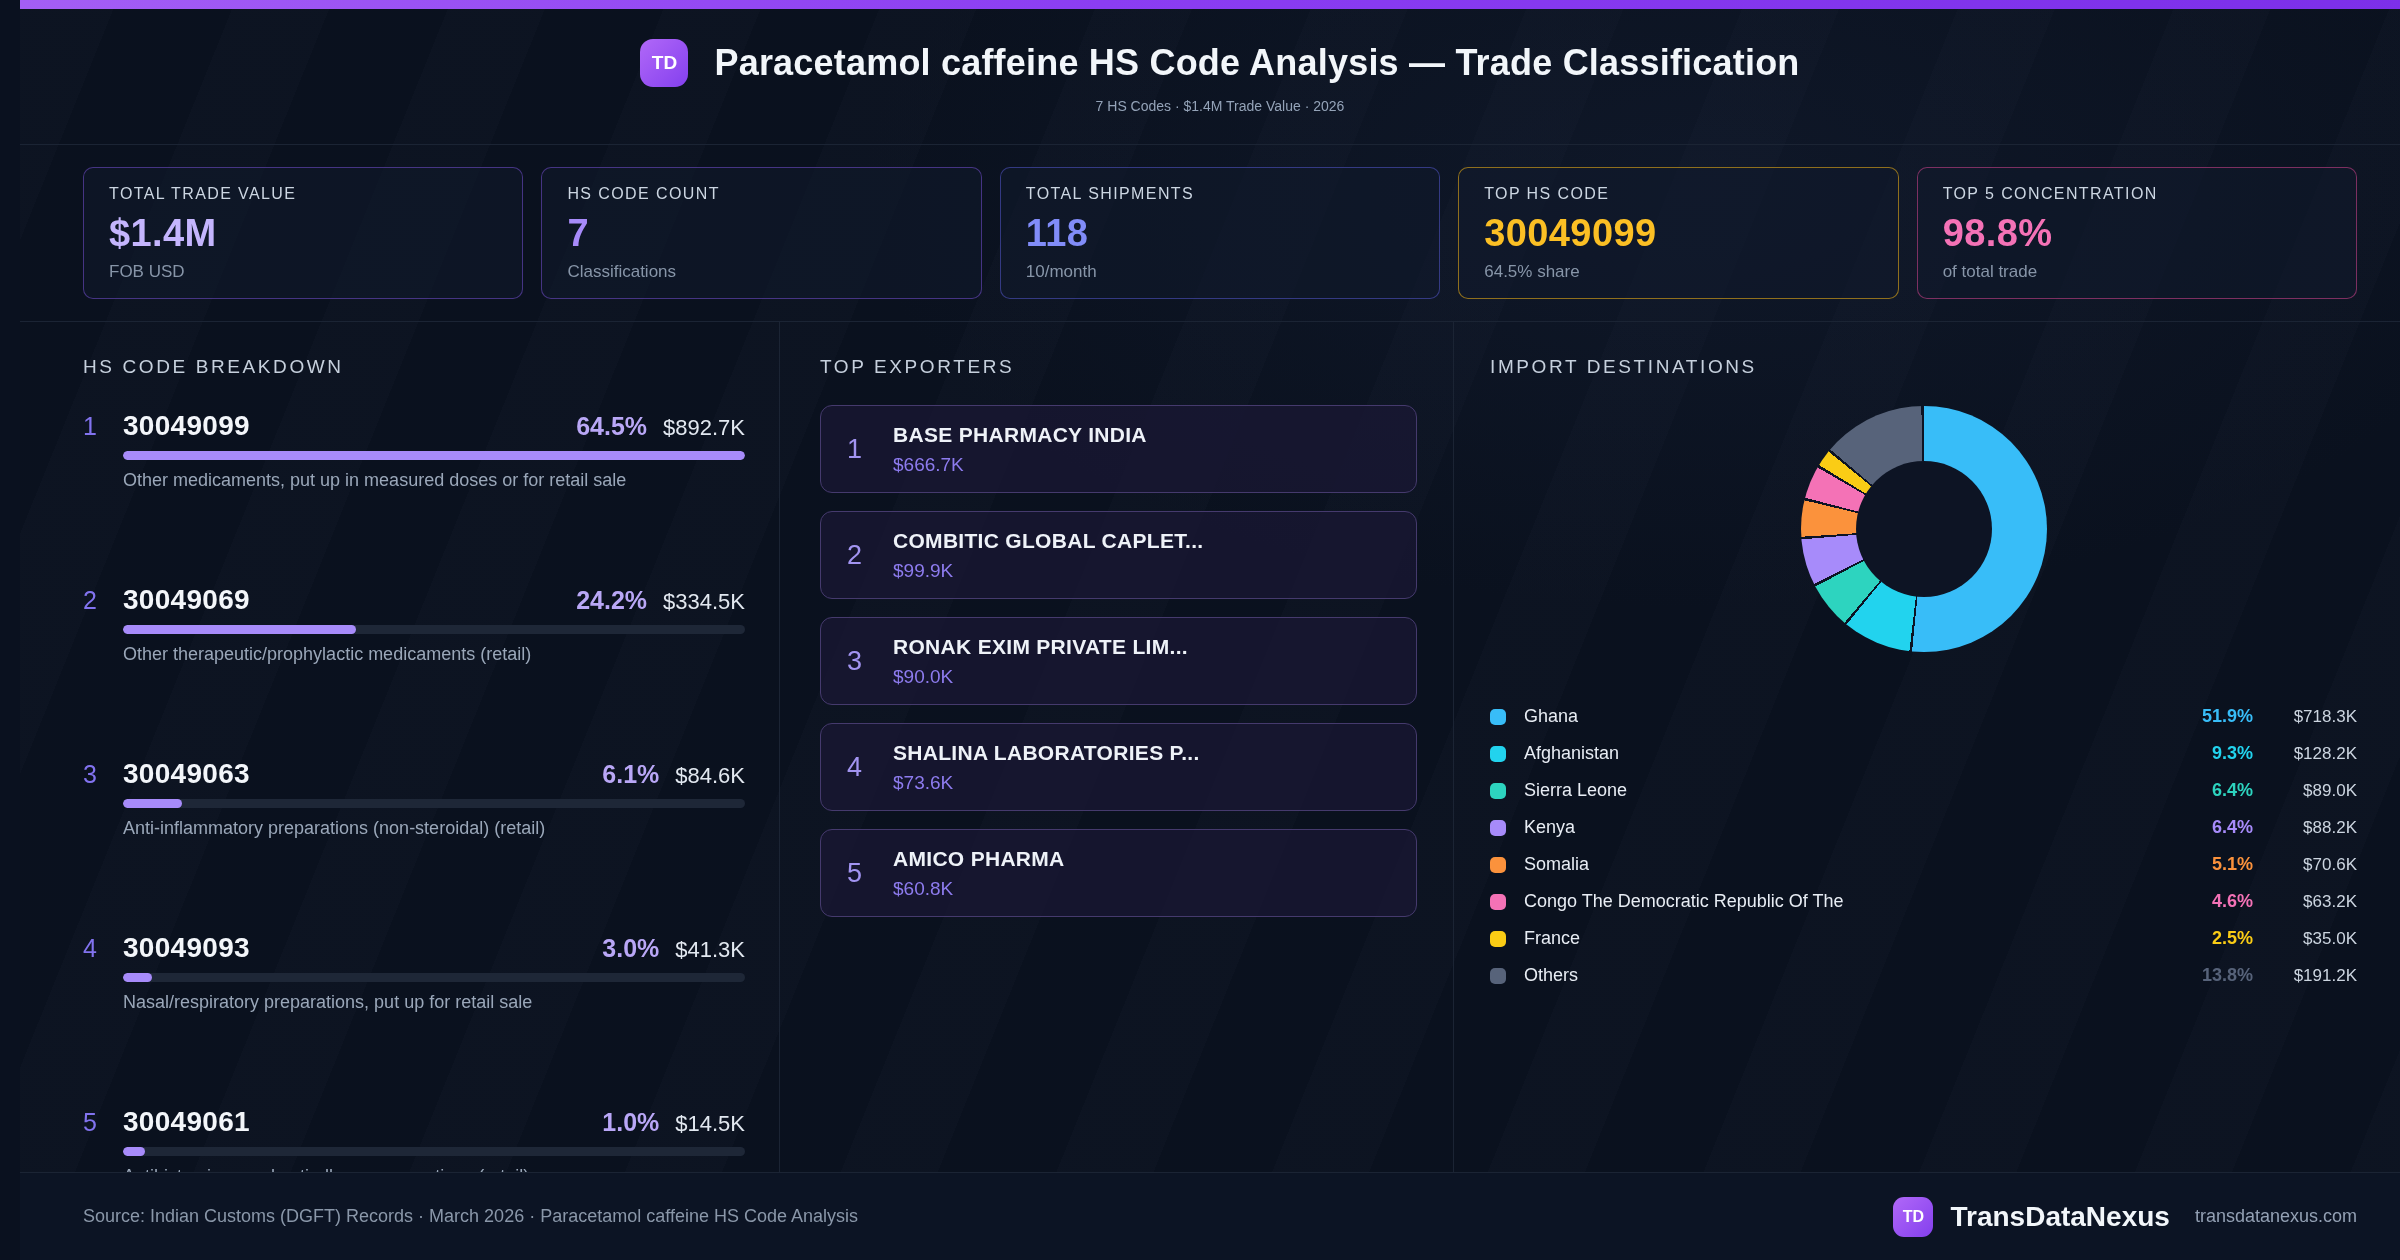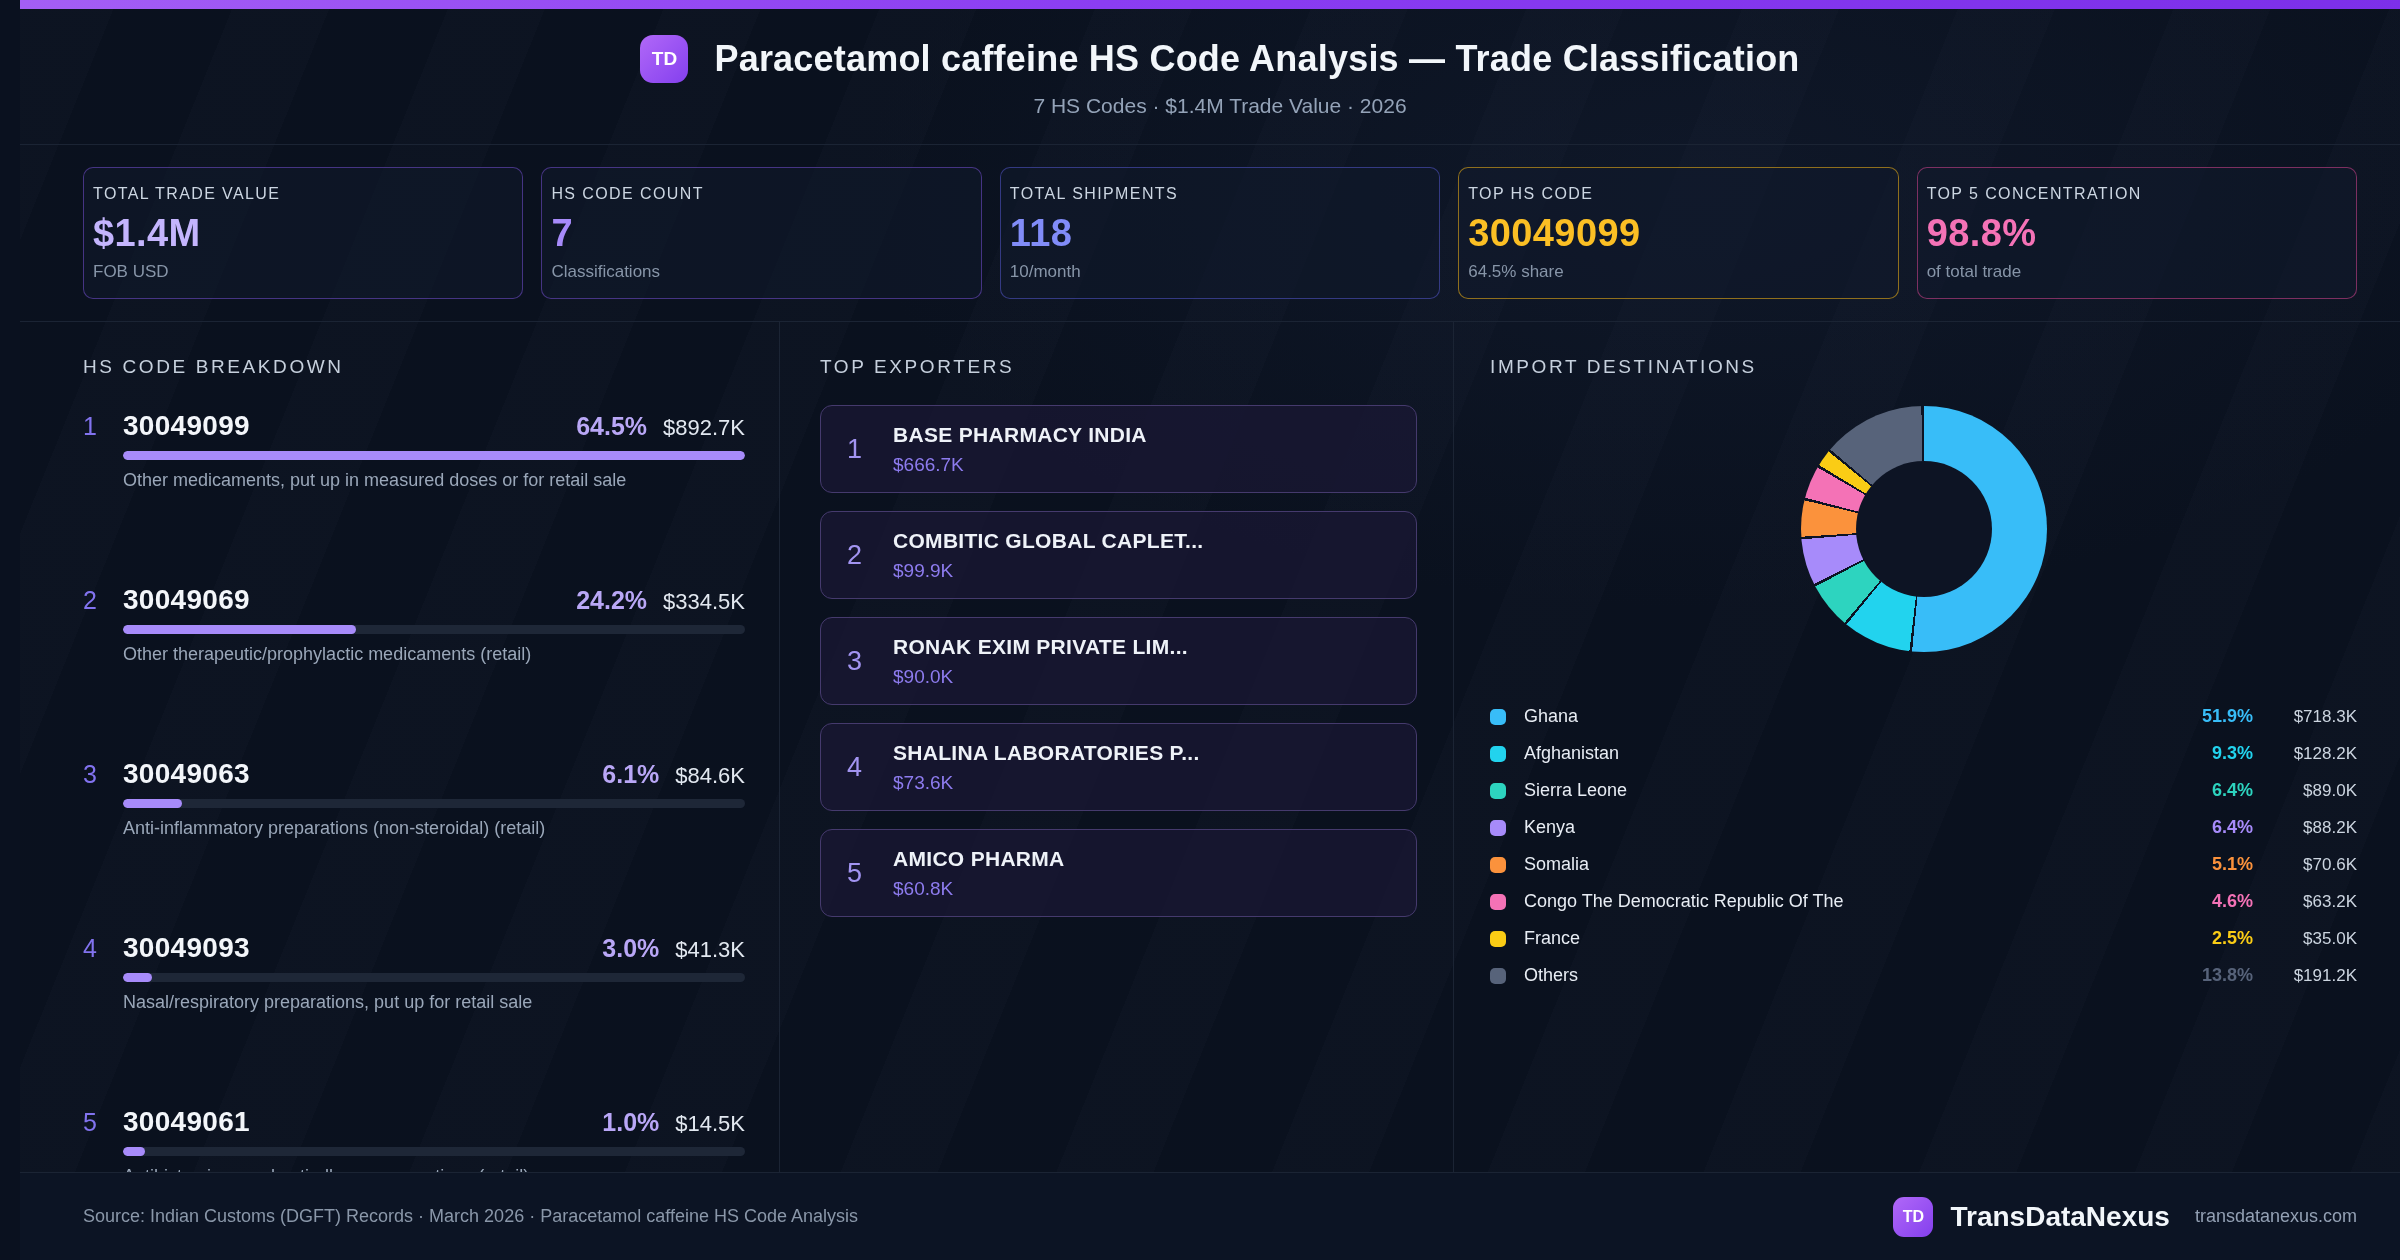--- a/index.html
+++ b/index.html
@@ -23,25 +23,25 @@
 
   
   .header { height:137px; border-bottom:1px solid #1b2434;
     display:flex; flex-direction:column; align-items:center; justify-content:center; gap:11px; }
   .title-row { display:flex; align-items:center; gap:26px; }
   .td-badge { width:48px; height:48px; border-radius:13px; flex:0 0 auto;
     background:linear-gradient(135deg,#b168f8,#8440ee);
     display:flex; align-items:center; justify-content:center;
     color:#fff; font-size:19px; font-weight:700; }
   .page-title { font-size:36px; font-weight:600; color:#f2f6fa; letter-spacing:.2px; }
-  .page-subtitle { font-size:21px; color:#94a3b8; }
+  .page-subtitle { font-size:14px; color:#94a3b8; }
 
   
   .stats { display:flex; gap:18px; padding:22px 63px; border-bottom:1px solid #1b2434; height:177px; }
-  .stat-card { flex:1 1 0; border:1px solid #334; border-radius:10px; padding:19px 9px;
+  .stat-card { flex:1 1 0; border:1px solid #334; border-radius:10px; padding:19px 25px;
     background:rgba(16,25,44,.55); display:flex; flex-direction:column; justify-content:center; }
   .stat-label { font-size:16px; letter-spacing:1.4px; color:#ccd6e2; }
   .stat-value { font-size:38px; font-weight:600; margin:9px 0 7px; letter-spacing:.4px; }
   .stat-sub { font-size:17px; color:#8795a8; }
 
   
   .main { display:flex; height:850px; }
   .col { padding-top:34px; }
   .col-left  { width:760px; padding-left:63px; padding-right:34px; border-right:1px solid #1b2434; }
   .col-mid   { width:674px; padding-left:40px; padding-right:36px; border-right:1px solid #1b2434; }

